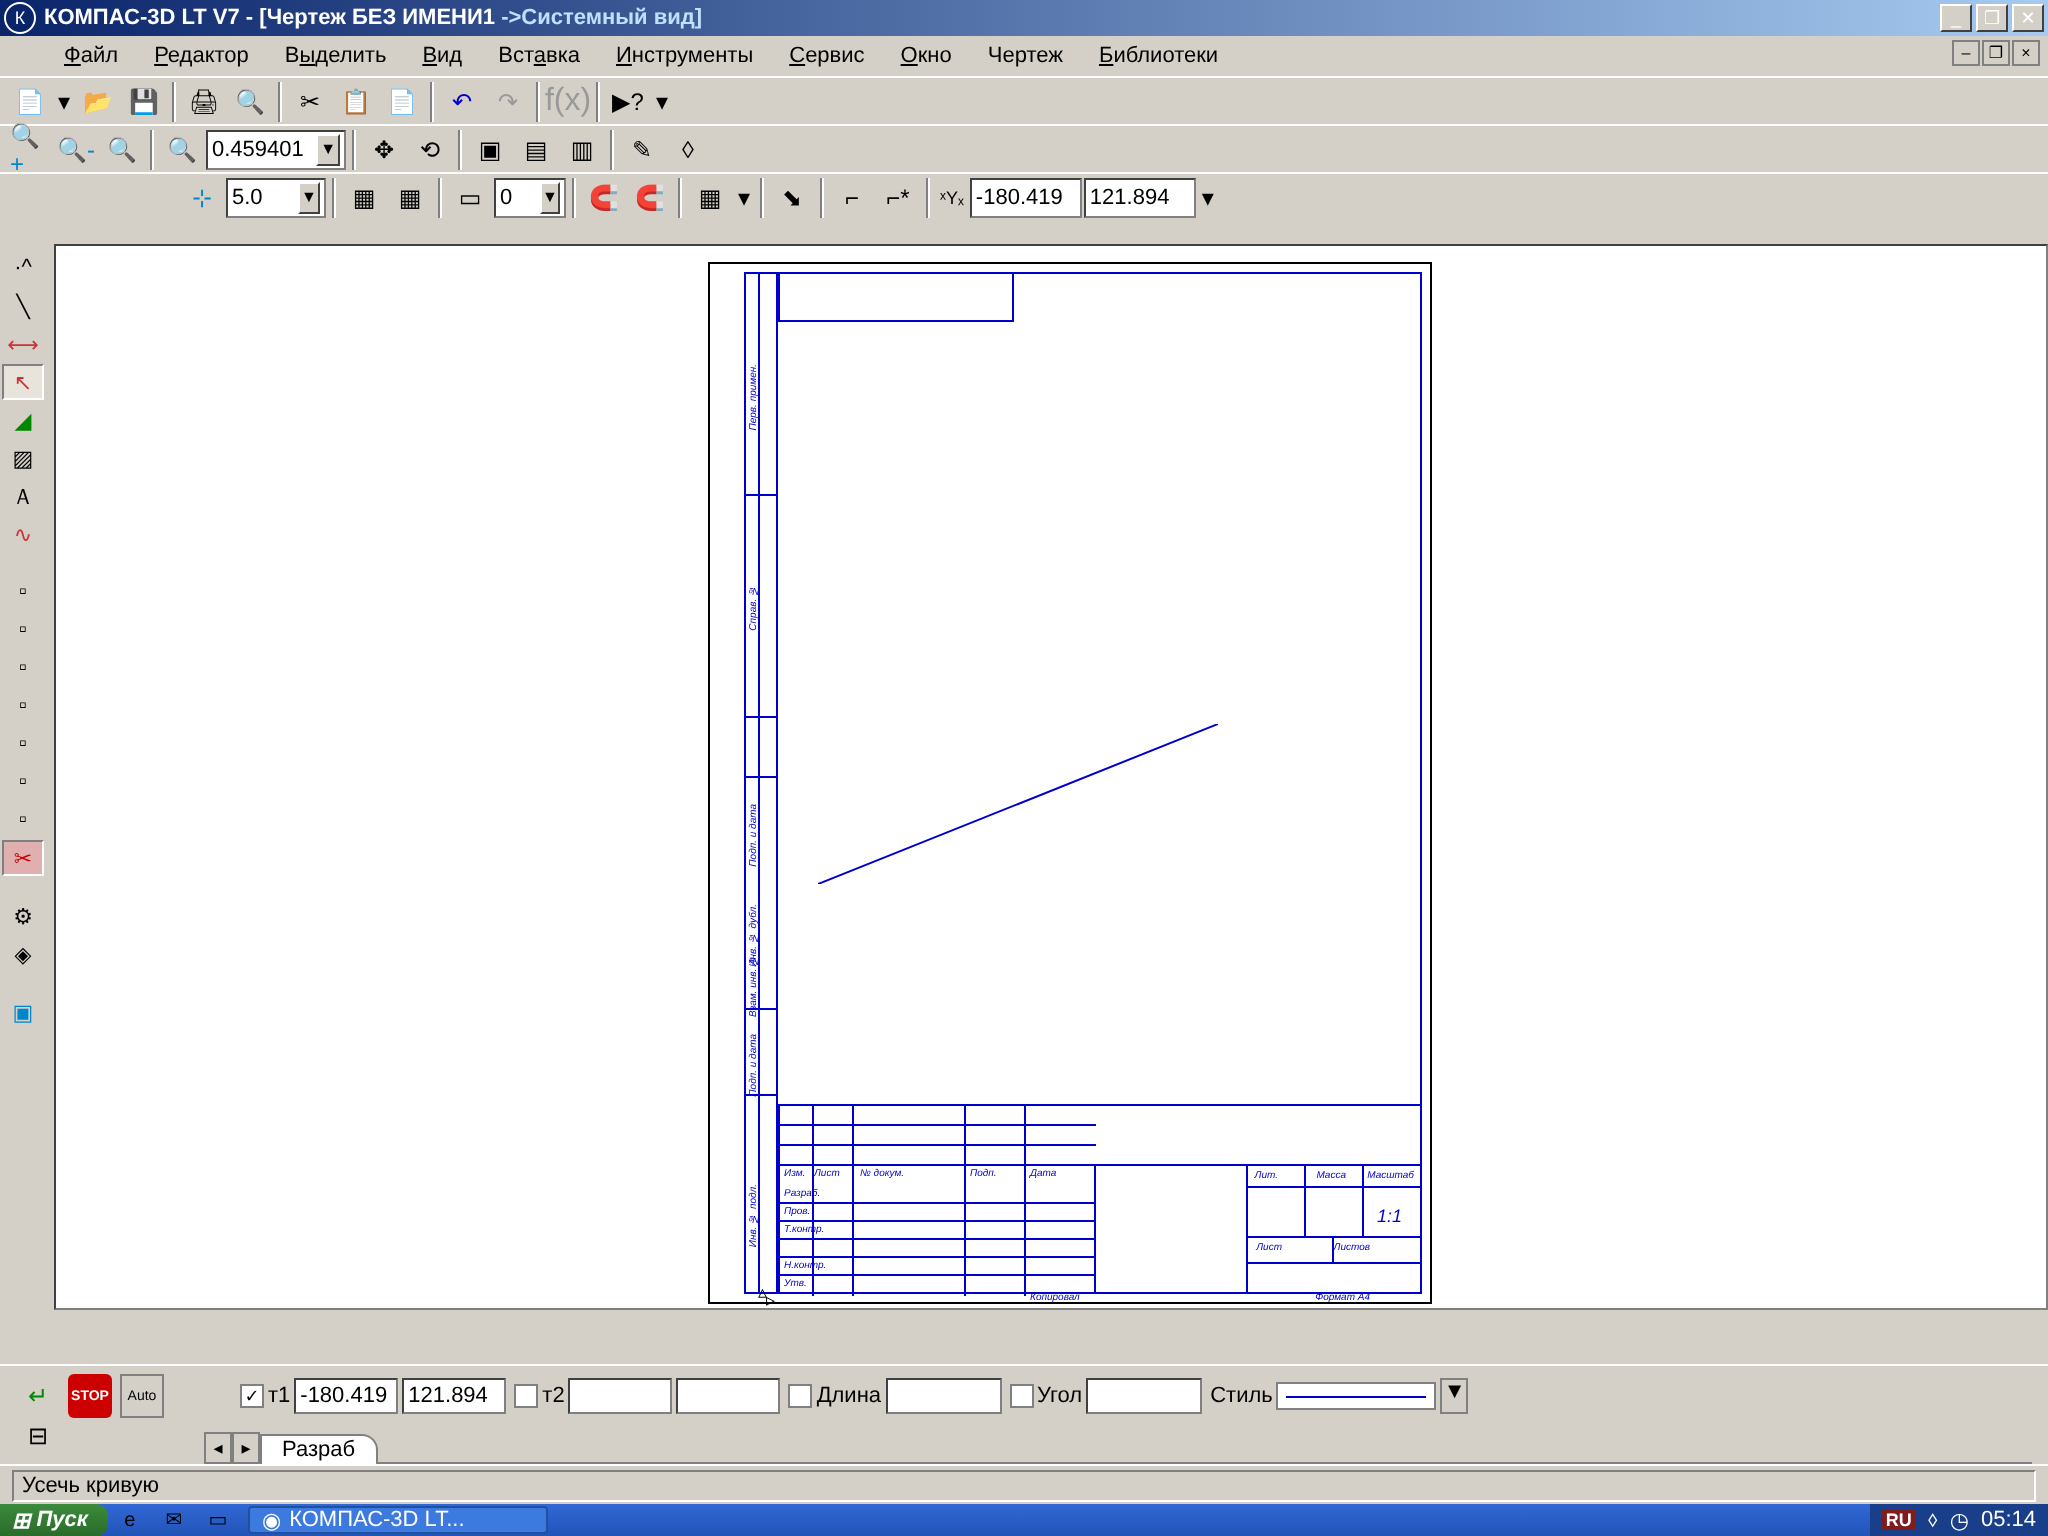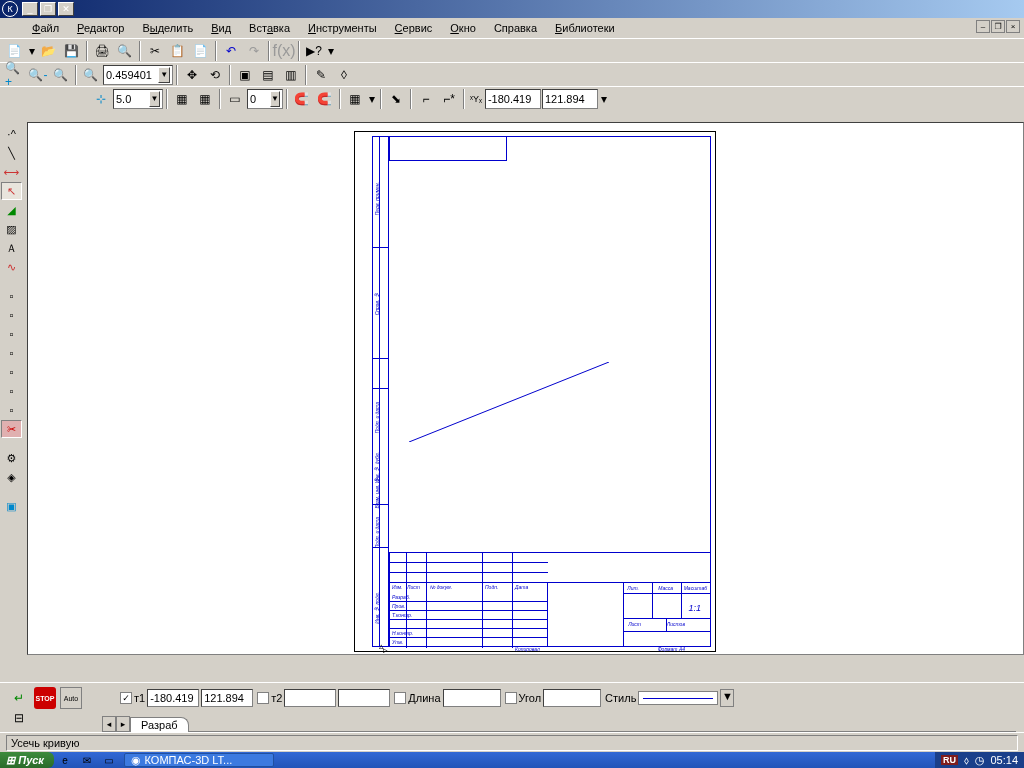--- a/index.html
+++ b/index.html
@@ -52,37 +52,40 @@
 .style-preview .ln { flex:1; height:1px; background:#0000cd;}
 .tb-txt{font-size:11px; padding:0 2px;}
 .vert-text{position:absolute; font-size:5px; font-style:italic; color:#0000cd; writing-mode:vertical-rl; transform:rotate(180deg);}
 .stamp-txt{position:absolute; font-size:5px; font-style:italic; color:#0000cd;}
 </style>
 </head>
 <body>
 
 <div class="titlebar">
   <div class="titlebar-icon">К</div>
+  <div class="titlebar-text">
+    <span>КОМПАС-3D LT V7</span> - <span>[Чертеж БЕЗ ИМЕНИ1</span> <span class="sub">-&gt;Системный вид]</span>
+  </div>
   <div class="win-btns">
     <div class="win-btn">_</div>
     <div class="win-btn">❐</div>
     <div class="win-btn">✕</div>
   </div>
 </div>
 
 <div class="menubar">
   <div class="menu-item"><u>Ф</u><span>айл</span></div>
   <div class="menu-item"><u>Р</u>едактор</div>
   <div class="menu-item">В<u>ы</u>делить</div>
   <div class="menu-item"><u>В</u>ид</div>
   <div class="menu-item">Вст<u>а</u>вка</div>
   <div class="menu-item"><u>И</u>нструменты</div>
   <div class="menu-item"><u>С</u>ервис</div>
   <div class="menu-item"><u>О</u>кно</div>
-  <div class="menu-item">Справка</div>
+  <div class="menu-item">Чертеж</div>
   <div class="menu-item"><u>Б</u>иблиотеки</div>
   <div class="mdi-btns">
     <div class="mdi-btn">–</div>
     <div class="mdi-btn">❐</div>
     <div class="mdi-btn">×</div>
   </div>
 </div>
 
 <div class="toolbar">
   <div class="tbtn">📄</div>

